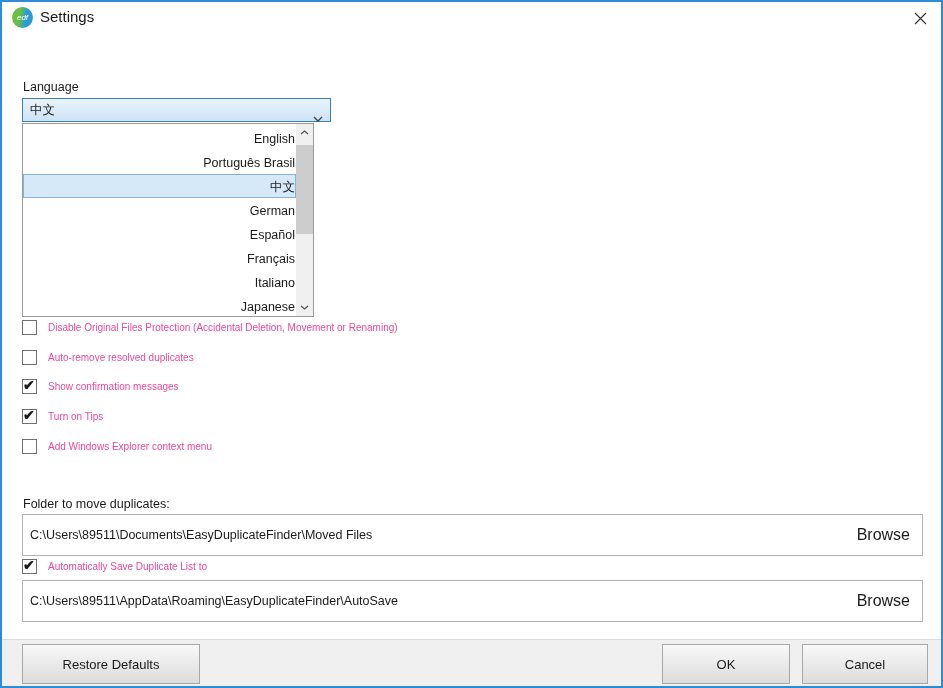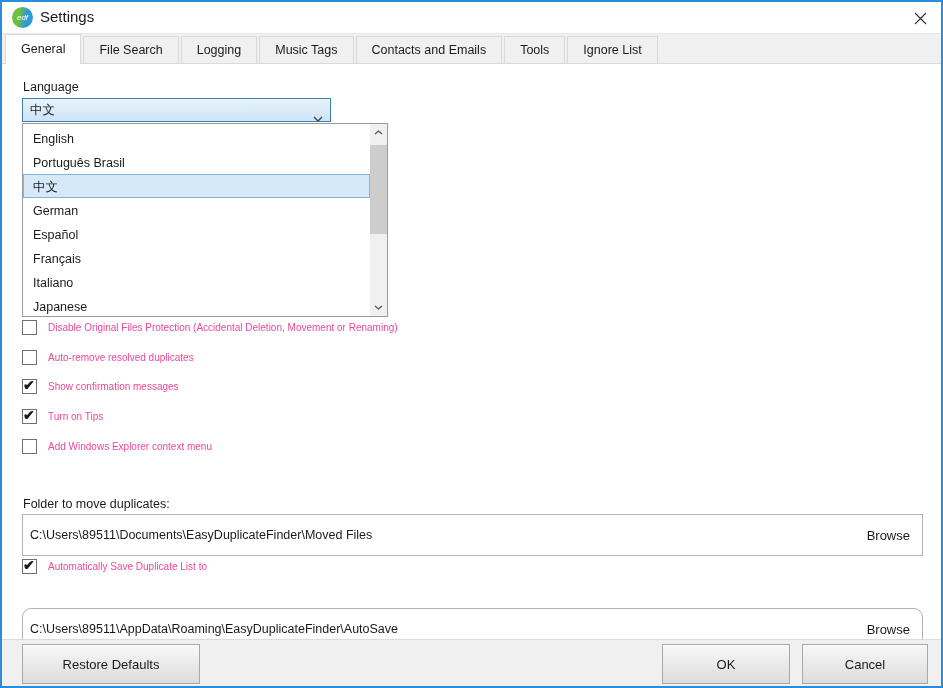--- a/index.html
+++ b/index.html
@@ -45,22 +45,22 @@
   .combo {
     position:absolute; left:20px; top:33px; width:309px; height:24px;
     border:1px solid #3c7fb1; background:linear-gradient(#e9f3fb,#cde3f6);
     display:flex; align-items:center; cursor:pointer;
   }
   .combo-text { padding-left:7px; font-size:12.5px; }
   .combo-arrow { position:absolute; right:7px; top:9px; }
 
   
   .dropdown {
-    position:absolute; left:20px; top:58px; width:366px; height:194px;
-    background:#fff; border:1px solid #9b9b9b; z-index:5;
+    position:absolute; left:20px; top:58px; width:292px; height:194px;
+    background:#fff; border:1px solid #9b9b9b; z-index:5;text-align:right;
   }
   .dd-items { position:absolute; left:0; top:2px; right:17px; }
   .dd-item { height:24px; line-height:24px; padding-left:9px; font-size:12.5px; border:1px solid transparent; cursor:pointer; }
   .dd-item[data-selected="true"] { background:#d6e9f8; border:1px solid #84b4dd; }
   .scrollbar { position:absolute; right:0; top:0; width:17px; height:100%; background:#f0f0f0; }
   .sb-btn { position:absolute; left:0; width:17px; height:17px; display:flex; align-items:center; justify-content:center; cursor:pointer; }
   .sb-up { top:0; } .sb-down { bottom:0; }
   .sb-thumb { position:absolute; left:0; top:21px; width:17px; height:89px; background:#cdcdcd; cursor:pointer; }
 
   
@@ -72,21 +72,21 @@
   .cb-box .check { display:none; position:absolute; left:0px; top:-3px; font-size:14px; color:#1b1b1b; font-weight:bold; }
   .cb-row[data-checked="true"] .cb-box .check { display:block; }
   .cb-label { font-size:10px; color:#ec4899; }
 
   
   .path-field {
     position:absolute; left:20px; width:901px; height:42px;
     border:1px solid #b3b3b3; background:#fff; display:flex; align-items:center;
   }
   .path-text { flex:1; padding-left:7px; font-size:12.5px; color:#1a1a1a; white-space:nowrap; overflow:hidden; }
-  .browse-btn { padding:0 12px; font-size:13px; color:#1a1a1a; cursor:pointer; }
+  .browse-btn { padding:0 12px; font-size:16px; color:#1a1a1a; cursor:pointer; }
 
   
   .footer {
     position:absolute; left:0; top:637px; width:100%; height:49px;
     background:#f0f0f0; border-top:1px solid #dcdcdc;
   }
   .btn {
     position:absolute; top:4px; height:40px; border:1px solid #a8a8a8; border-radius:0;
     background:linear-gradient(#f8f8f8,#dcdcdc); font-size:13px; color:#1a1a1a;
     display:flex; align-items:center; justify-content:center; cursor:pointer;
@@ -104,29 +104,20 @@
   <div class="titlebar">
     <div class="app-icon">edf</div>
     <div class="win-title">Settings</div>
     <div class="close-btn">
       <svg width="13" height="13" viewBox="0 0 13 13">
           <path d="M1 1 L12 12 M12 1 L1 12" stroke="#333" stroke-width="1.1"></path>
         </svg>
     </div>
   </div>
 
-  <div class="tabbar">
-    <div class="tab" data-active="true">General</div>
-    <div class="tab" data-active="false">File Search</div>
-    <div class="tab" data-active="false">Logging</div>
-    <div class="tab" data-active="false">Music Tags</div>
-    <div class="tab" data-active="false">Contacts and Emails</div>
-    <div class="tab" data-active="false">Tools</div>
-    <div class="tab" data-active="false">Ignore List</div>
-  </div>
 
   <div class="content">
 
     <div class="lbl" style="left:21px; top:15px;">Language</div>
 
     <div class="combo">
       <span class="combo-text">中文</span>
       <span class="combo-arrow">
         <svg width="10" height="6" viewBox="0 0 10 6">
             <polyline points="1,1 5,5 9,1" fill="none" stroke="#444" stroke-width="1.4"></polyline>
@@ -190,21 +181,21 @@
       <span class="path-text">C:\Users\89511\Documents\EasyDuplicateFinder\Moved Files</span>
       <span class="browse-btn">Browse</span>
     </div>
 
     <div class="cb-row" style="top:494px;" data-checked="true">
       <span class="cb-box">
           <span class="check">✔</span>
         </span>
       <span class="cb-label">Automatically Save Duplicate List to</span>
     </div>
-    <div class="path-field" style="top:543px;border-radius:9px;">
+    <div class="path-field" style="top:515px;">
       <span class="path-text">C:\Users\89511\AppData\Roaming\EasyDuplicateFinder\AutoSave</span>
       <span class="browse-btn">Browse</span>
     </div>
 
   </div>
 
   <div class="footer">
     <div class="btn btn-restore">Restore Defaults</div>
     <div class="btn btn-ok">OK</div>
     <div class="btn btn-cancel">Cancel</div>

